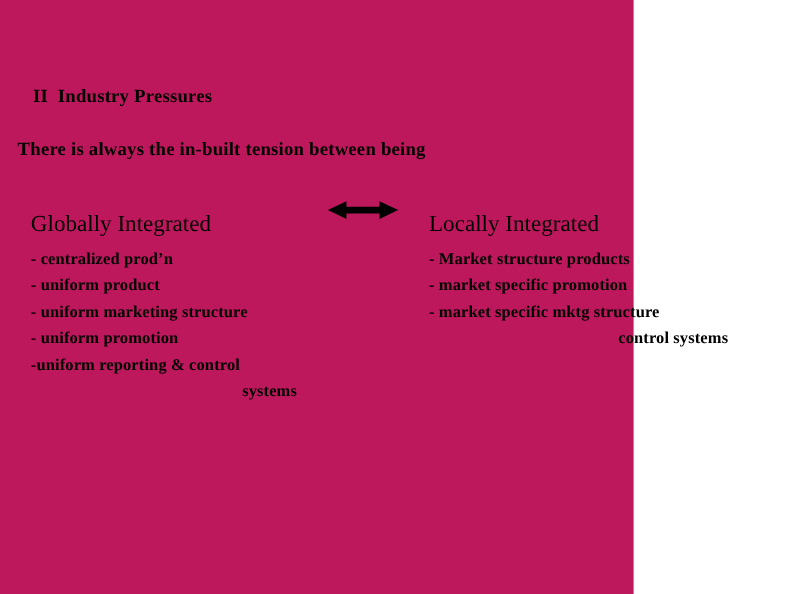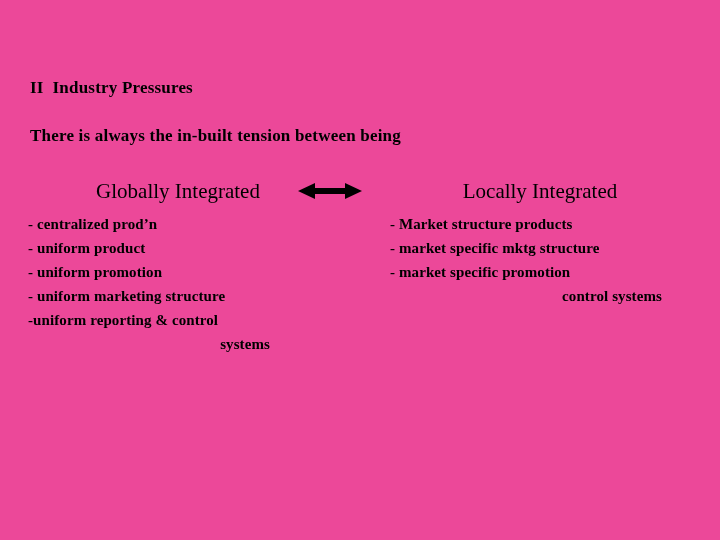--- a/index.html
+++ b/index.html
@@ -10,63 +10,62 @@
   body {
     width: 720px;
     height: 540px;
     background: #ffffff;
     font-family: "Liberation Serif", "DejaVu Serif", serif;
     color: #000000;
     overflow: hidden;
   }
   .slide {
     position: relative;
-    width: 720px;
+    width: 576px;
     height: 540px;
-    background: #ec4899;
+    background: #be185d;
     font-family: Liberation Serif, serif;
   }
 
   
   .slide-title {
     position: absolute;
     left: 30px;
     top: 78px;
     font-size: 17px;
     font-weight: bold;
     letter-spacing: 0.2px;
     white-space: pre;
     line-height: 20px;
   }
   .slide-subtitle {
     position: absolute;
-    left: 30px;
+    left: 16px;
     top: 126px;
     font-size: 17px;
     font-weight: bold;
     letter-spacing: 0.2px;
     white-space: pre;
     line-height: 20px;
   }
 
   
   .column {
     position: absolute;
     top: 178px;
   }
   .column-left  { left: 28px;  width: 300px; }
   .column-right { left: 390px; width: 300px; }
 
   .column-heading {
     font-size: 21px;
     font-weight: normal;
     line-height: 26px;
-    margin: 0 0 8px 0;
+    margin: 12px 0 8px 0;
     white-space: pre;
-    text-align: center;
   }
 
   .bullet-list {
     list-style: none;
     margin: 0;
     padding: 0;
   }
   .bullet-item {
     font-size: 15px;
     font-weight: bold;
@@ -106,36 +105,36 @@
 
   <div class="slide-title">II  Industry Pressures</div>
 
   <div class="slide-subtitle">There is always the in-built tension between being</div>
 
   <div class="column column-left">
     <div class="column-heading">Globally Integrated</div>
     <ul class="bullet-list">
       <li class="bullet-item">- centralized prod’n</li>
       <li class="bullet-item">- uniform product</li>
+      <li class="bullet-item">- uniform marketing structure</li>
       <li class="bullet-item">- uniform promotion</li>
-      <li class="bullet-item">- uniform marketing structure</li>
       <li class="bullet-item">-uniform reporting &amp; control</li>
     </ul>
     <div class="bullet-continuation">systems</div>
   </div>
 
   <div class="tension-arrow">
     <svg viewBox="0 0 64 20" xmlns="http://www.w3.org/2000/svg" aria-hidden="true">
       <polygon points="0,10 17,2 17,7 47,7 47,2 64,10 47,18 47,13 17,13 17,18" fill="#000000"></polygon>
     </svg>
   </div>
 
   <div class="column column-right">
     <div class="column-heading">Locally Integrated</div>
     <ul class="bullet-list">
       <li class="bullet-item">- Market structure products</li>
+      <li class="bullet-item">- market specific promotion</li>
       <li class="bullet-item">- market specific mktg structure</li>
-      <li class="bullet-item">- market specific promotion</li>
     </ul>
     <div class="bullet-continuation">control systems</div>
   </div>
 
 </div>
 
 </body></html>

